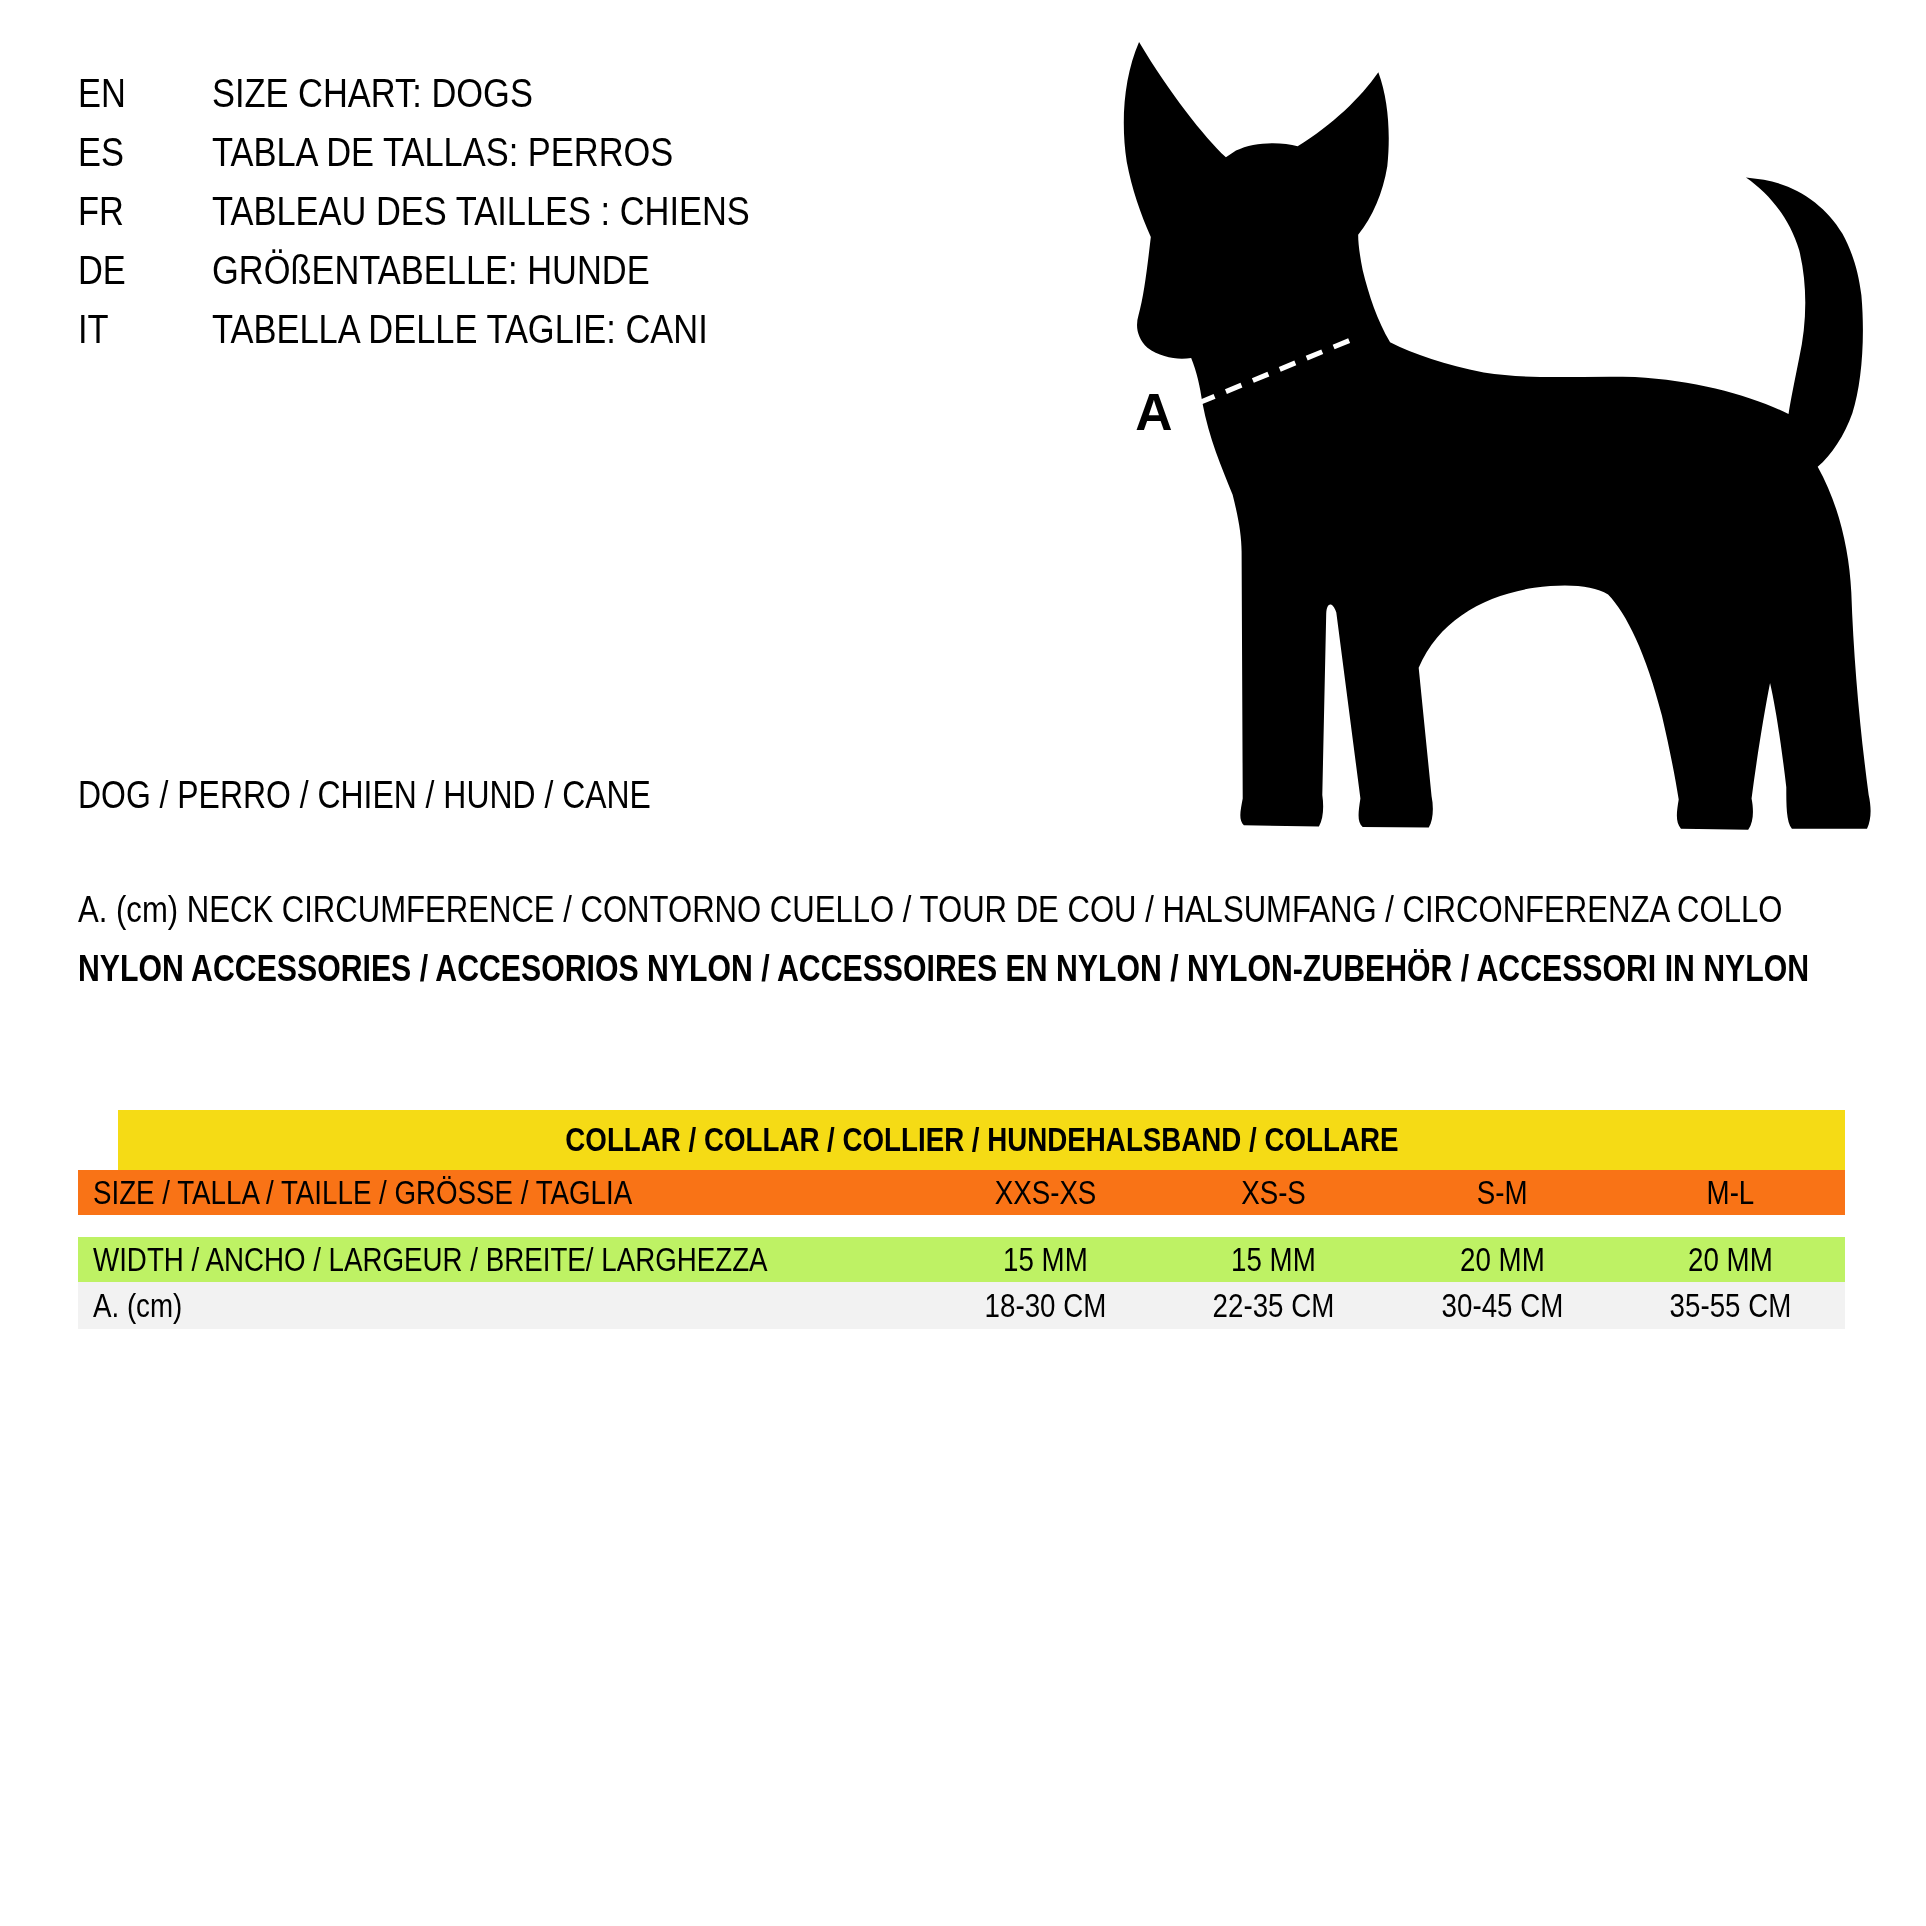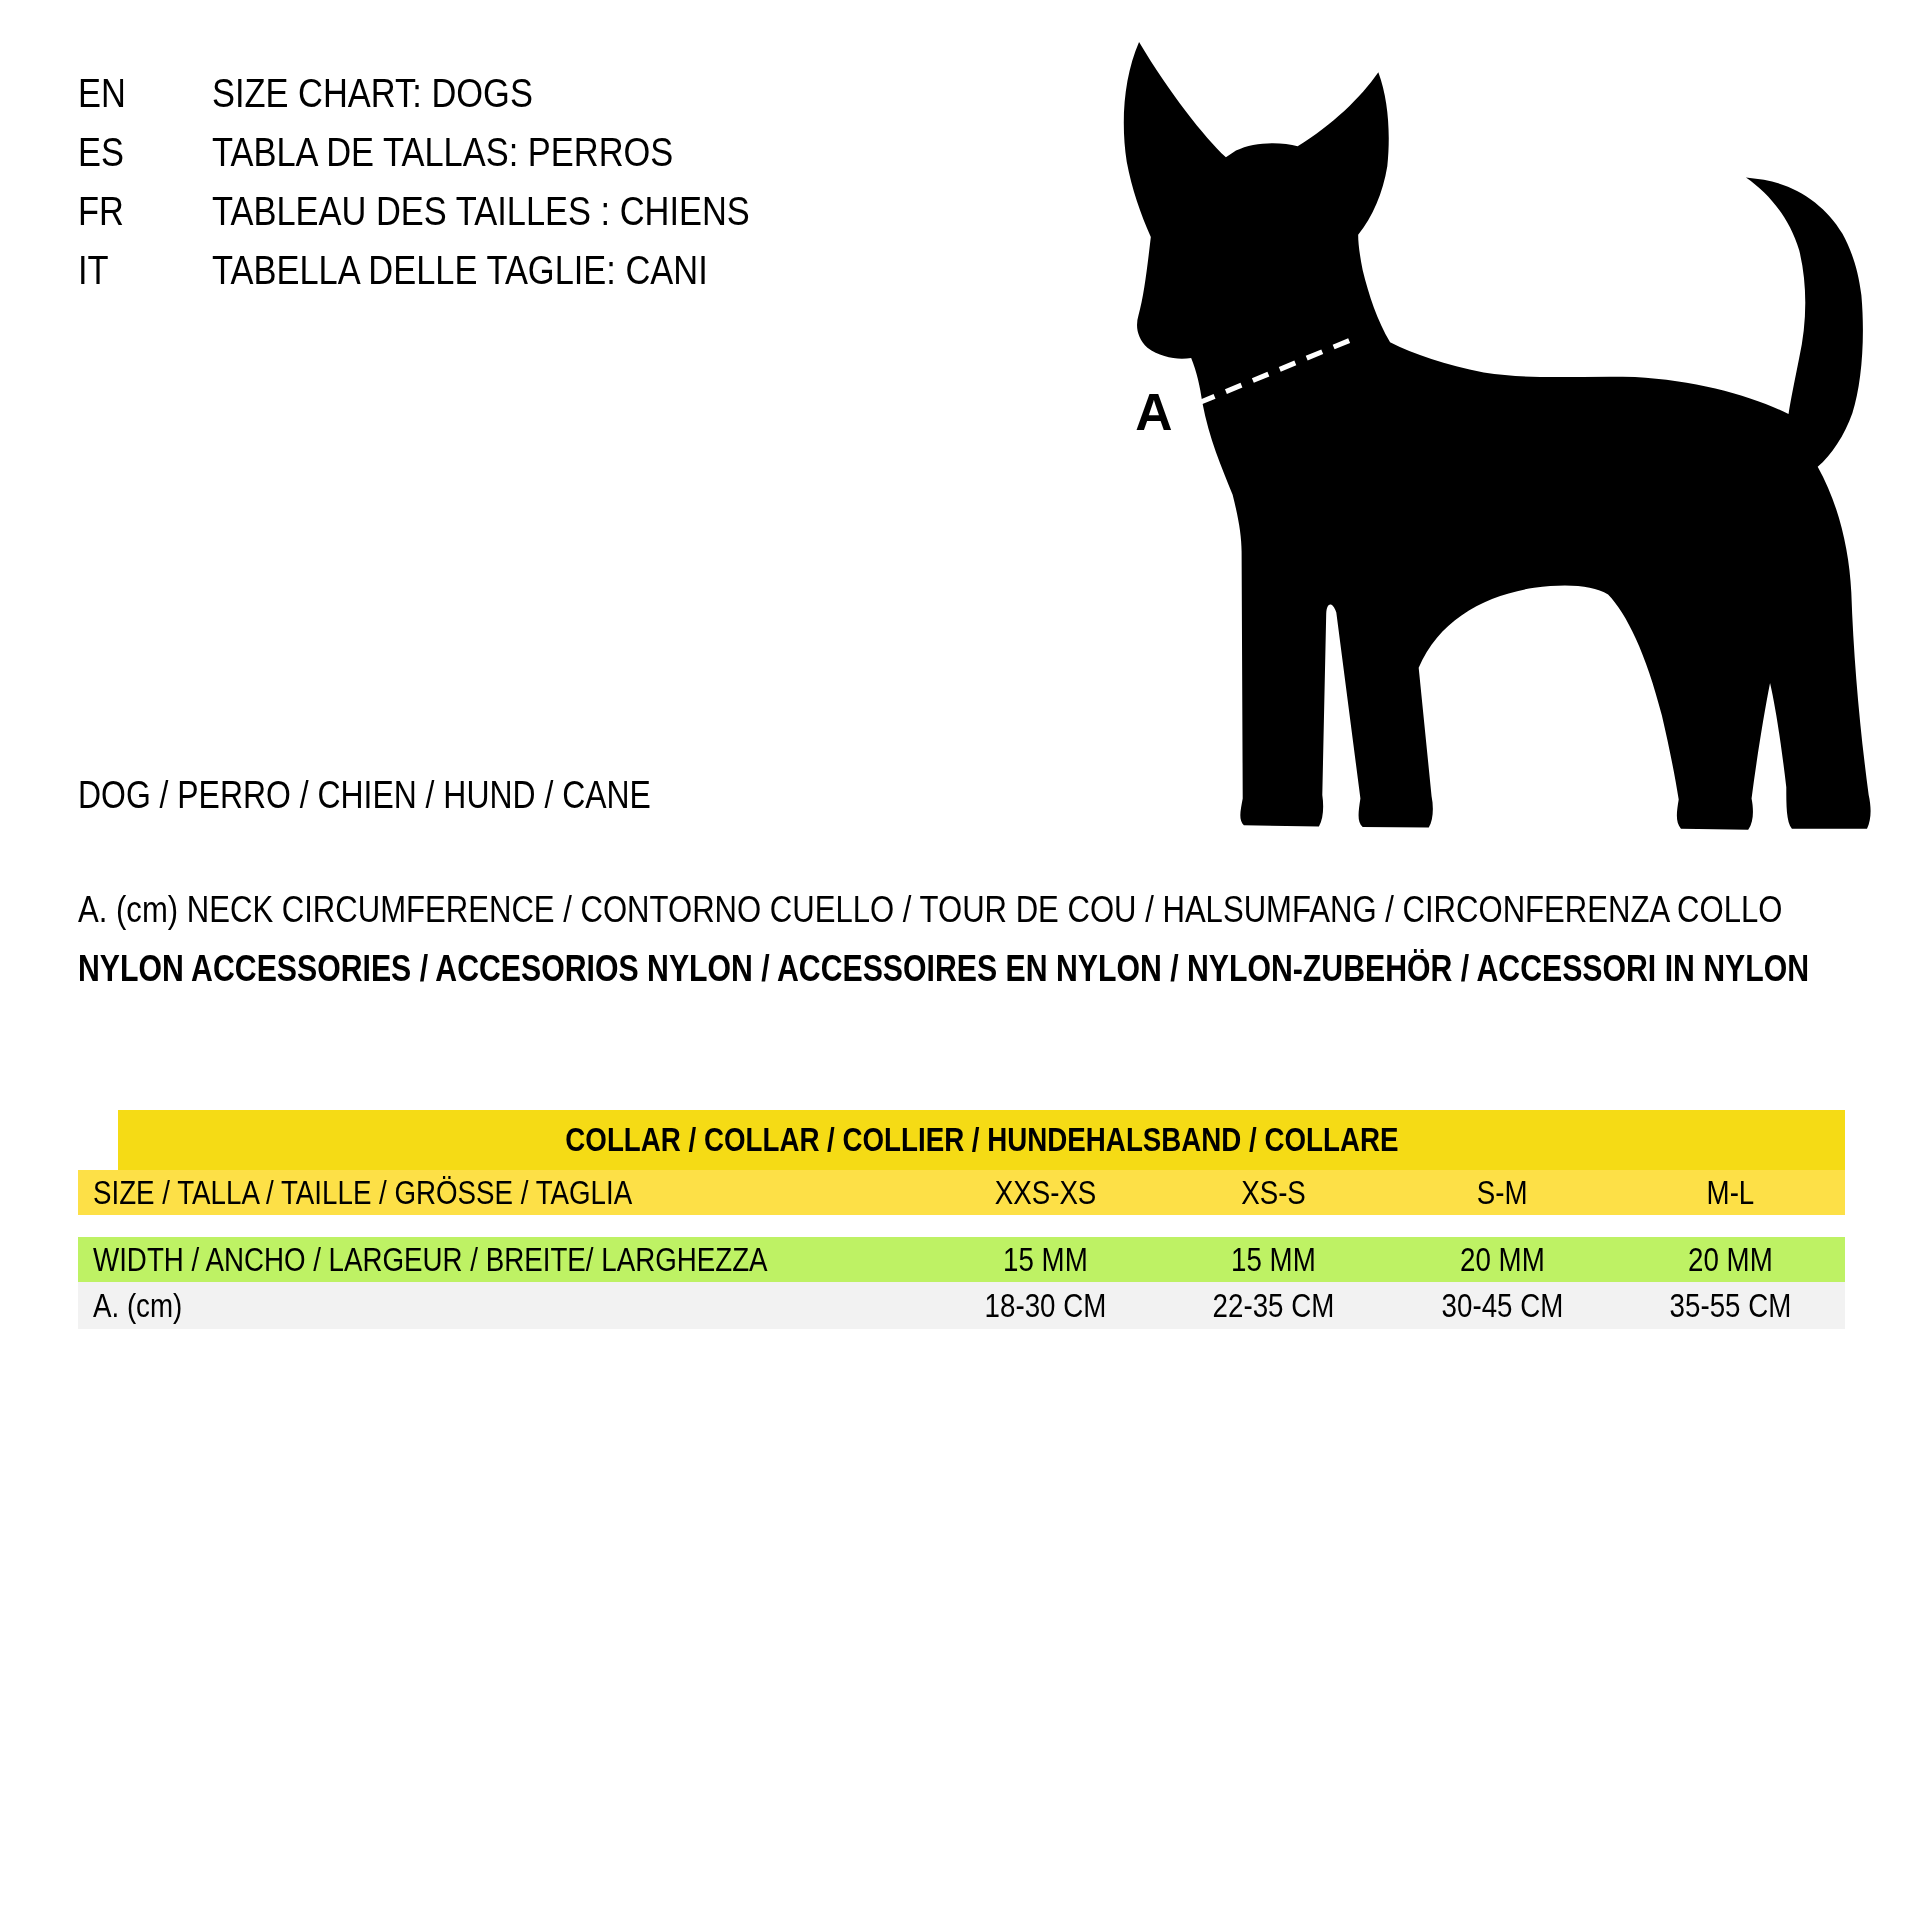--- a/index.html
+++ b/index.html
@@ -39,20 +39,24 @@
       <span class="lang-code"><span class="cx">EN</span></span>
       <span class="cx">SIZE CHART: DOGS</span>
     </div>
     <div class="lang-row">
       <span class="lang-code"><span class="cx">ES</span></span>
       <span class="cx">TABLA DE TALLAS: PERROS</span>
     </div>
     <div class="lang-row">
       <span class="lang-code"><span class="cx">FR</span></span>
       <span class="cx">TABLEAU DES TAILLES : CHIENS</span>
+    </div>
+    <div class="lang-row">
+      <span class="lang-code"><span class="cx">DE</span></span>
+      <span class="cx">GRÖßENTABELLE: HUNDE</span>
     </div>
     <div class="lang-row">
       <span class="lang-code"><span class="cx">IT</span></span>
       <span class="cx">TABELLA DELLE TAGLIE: CANI</span>
     </div>
   </section>
 
   <svg class="dog-svg" viewBox="0 0 1540 1540" xmlns="http://www.w3.org/2000/svg">
     <path d="M 125 48
          C 98 110 92 190 103 262
@@ -120,21 +124,21 @@
     <span class="cx">A. (cm) NECK CIRCUMFERENCE / CONTORNO CUELLO / TOUR DE COU / HALSUMFANG / CIRCONFERENZA COLLO</span>
   </div>
   <div class="note-material">
     <span class="cx">NYLON ACCESSORIES / ACCESORIOS NYLON / ACCESSOIRES EN NYLON / NYLON-ZUBEHÖR / ACCESSORI IN NYLON</span>
   </div>
 
   <div class="sizetable">
     <div class="t-title" style="background: rgb(245, 219, 21);">
       <span class="cxc">COLLAR / COLLAR / COLLIER / HUNDEHALSBAND / COLLARE</span>
     </div>
-    <div class="t-row" style="background: #fde047;">
+    <div class="t-row" style="background: #f97316;">
       <span class="t-label">
           <span class="cx">SIZE / TALLA / TAILLE / GRÖSSE / TAGLIA</span>
         </span>
       <span class="t-cell">
           <span class="cxc">XXS-XS</span>
         </span>
       <span class="t-cell">
           <span class="cxc">XS-S</span>
         </span>
       <span class="t-cell">

